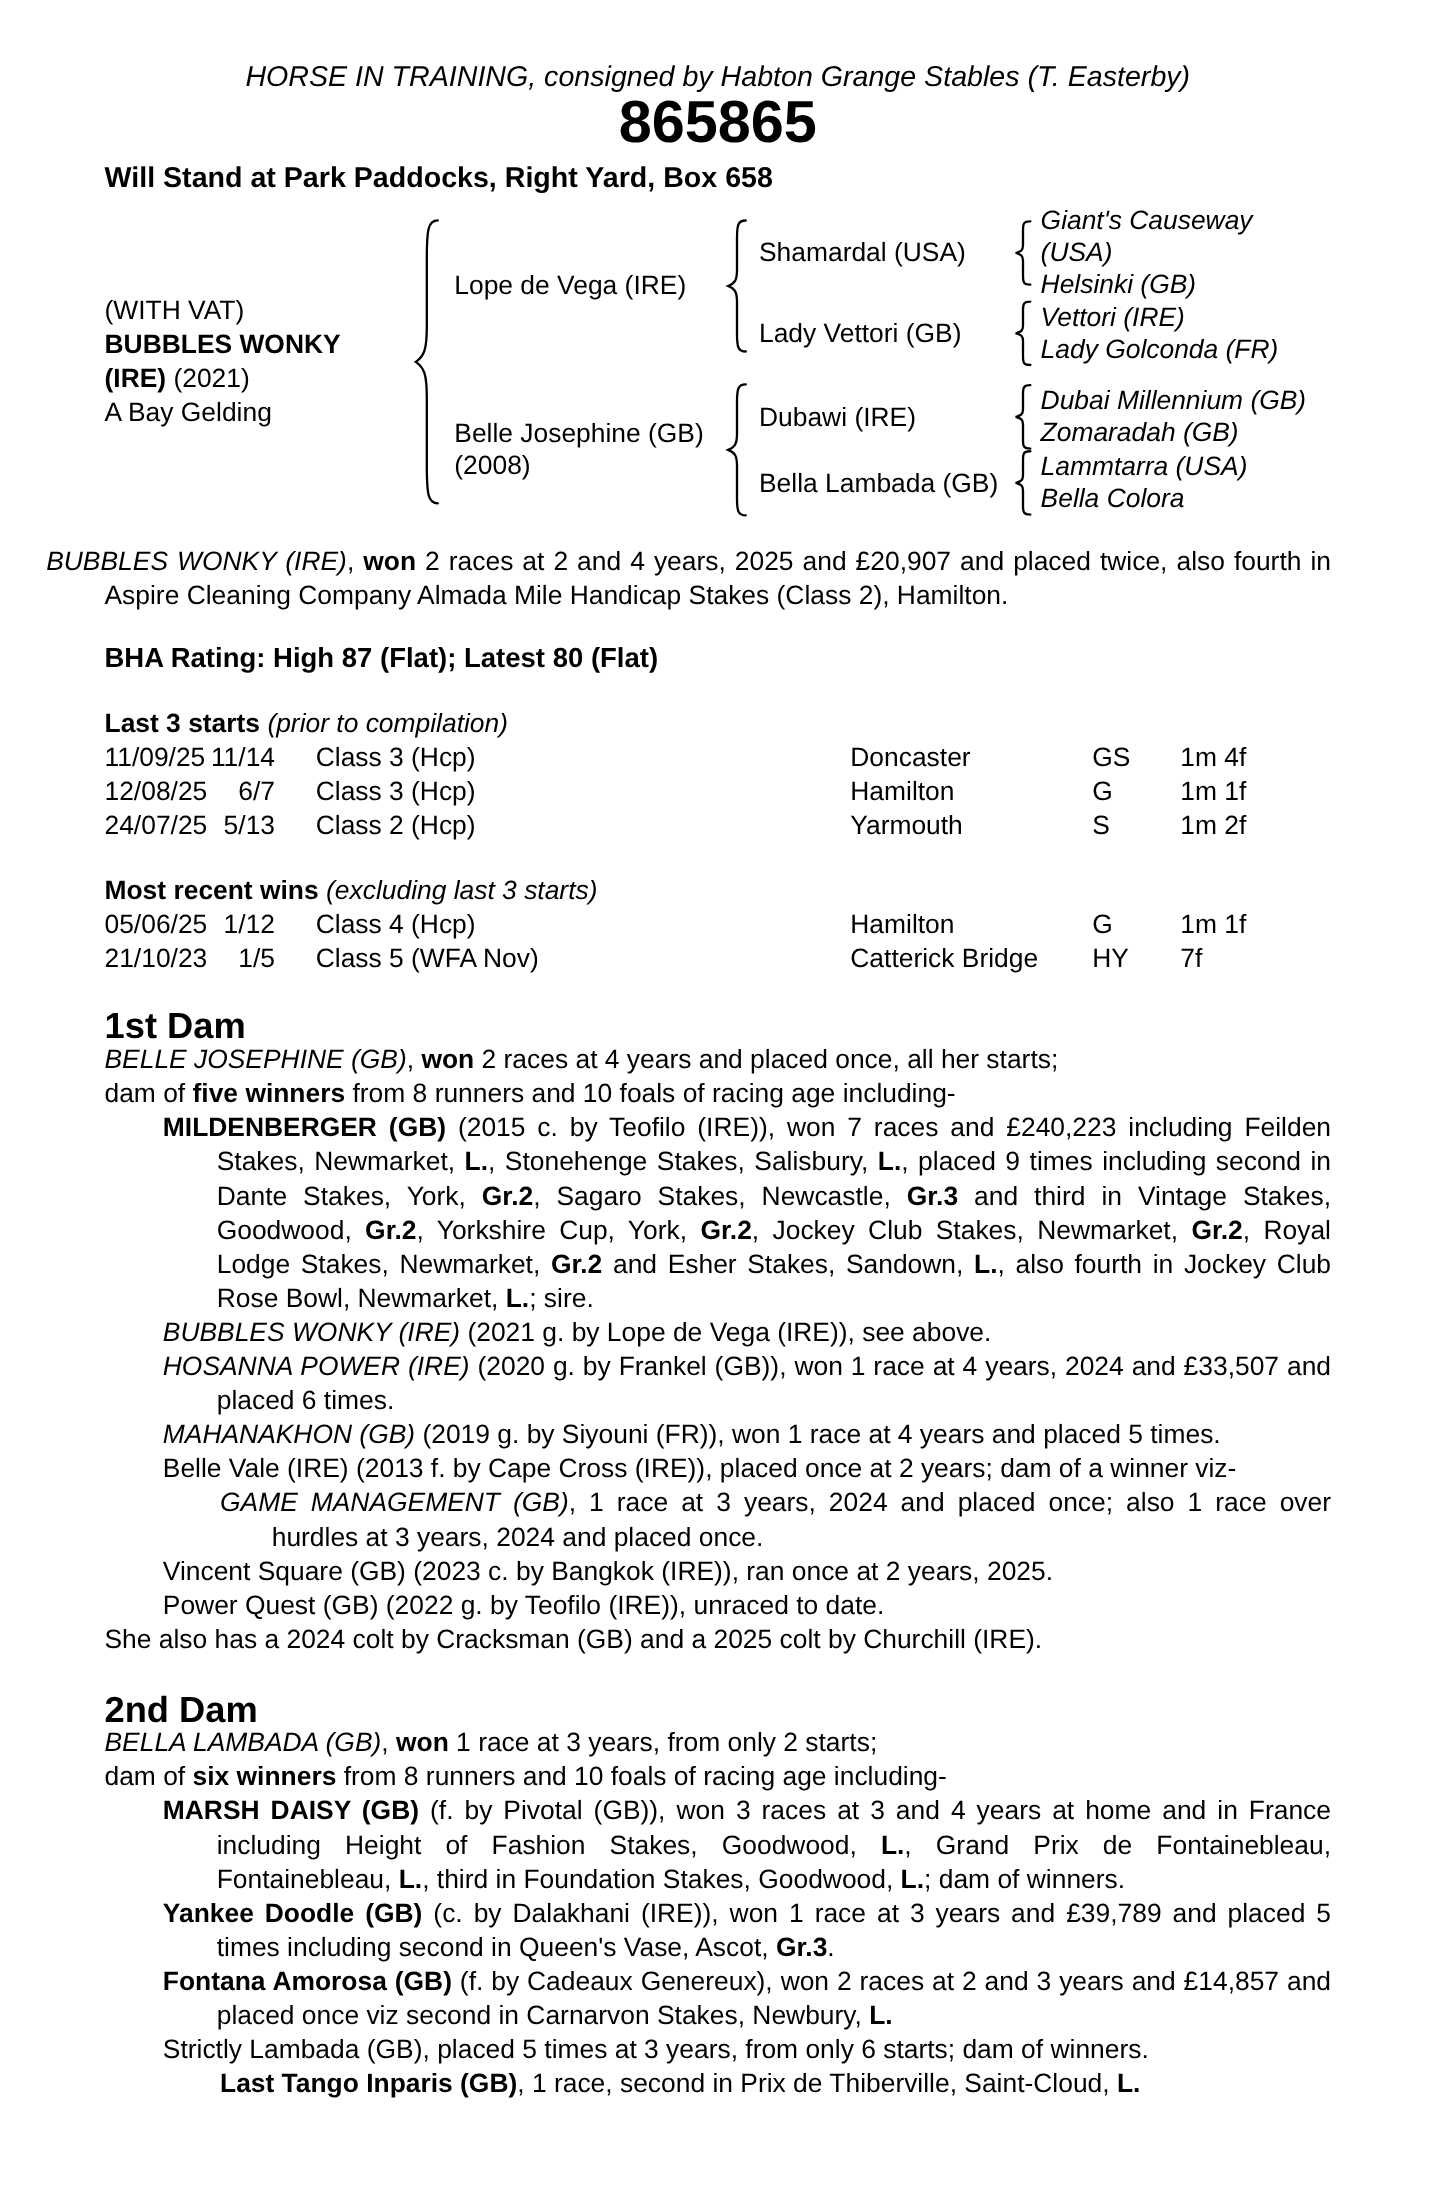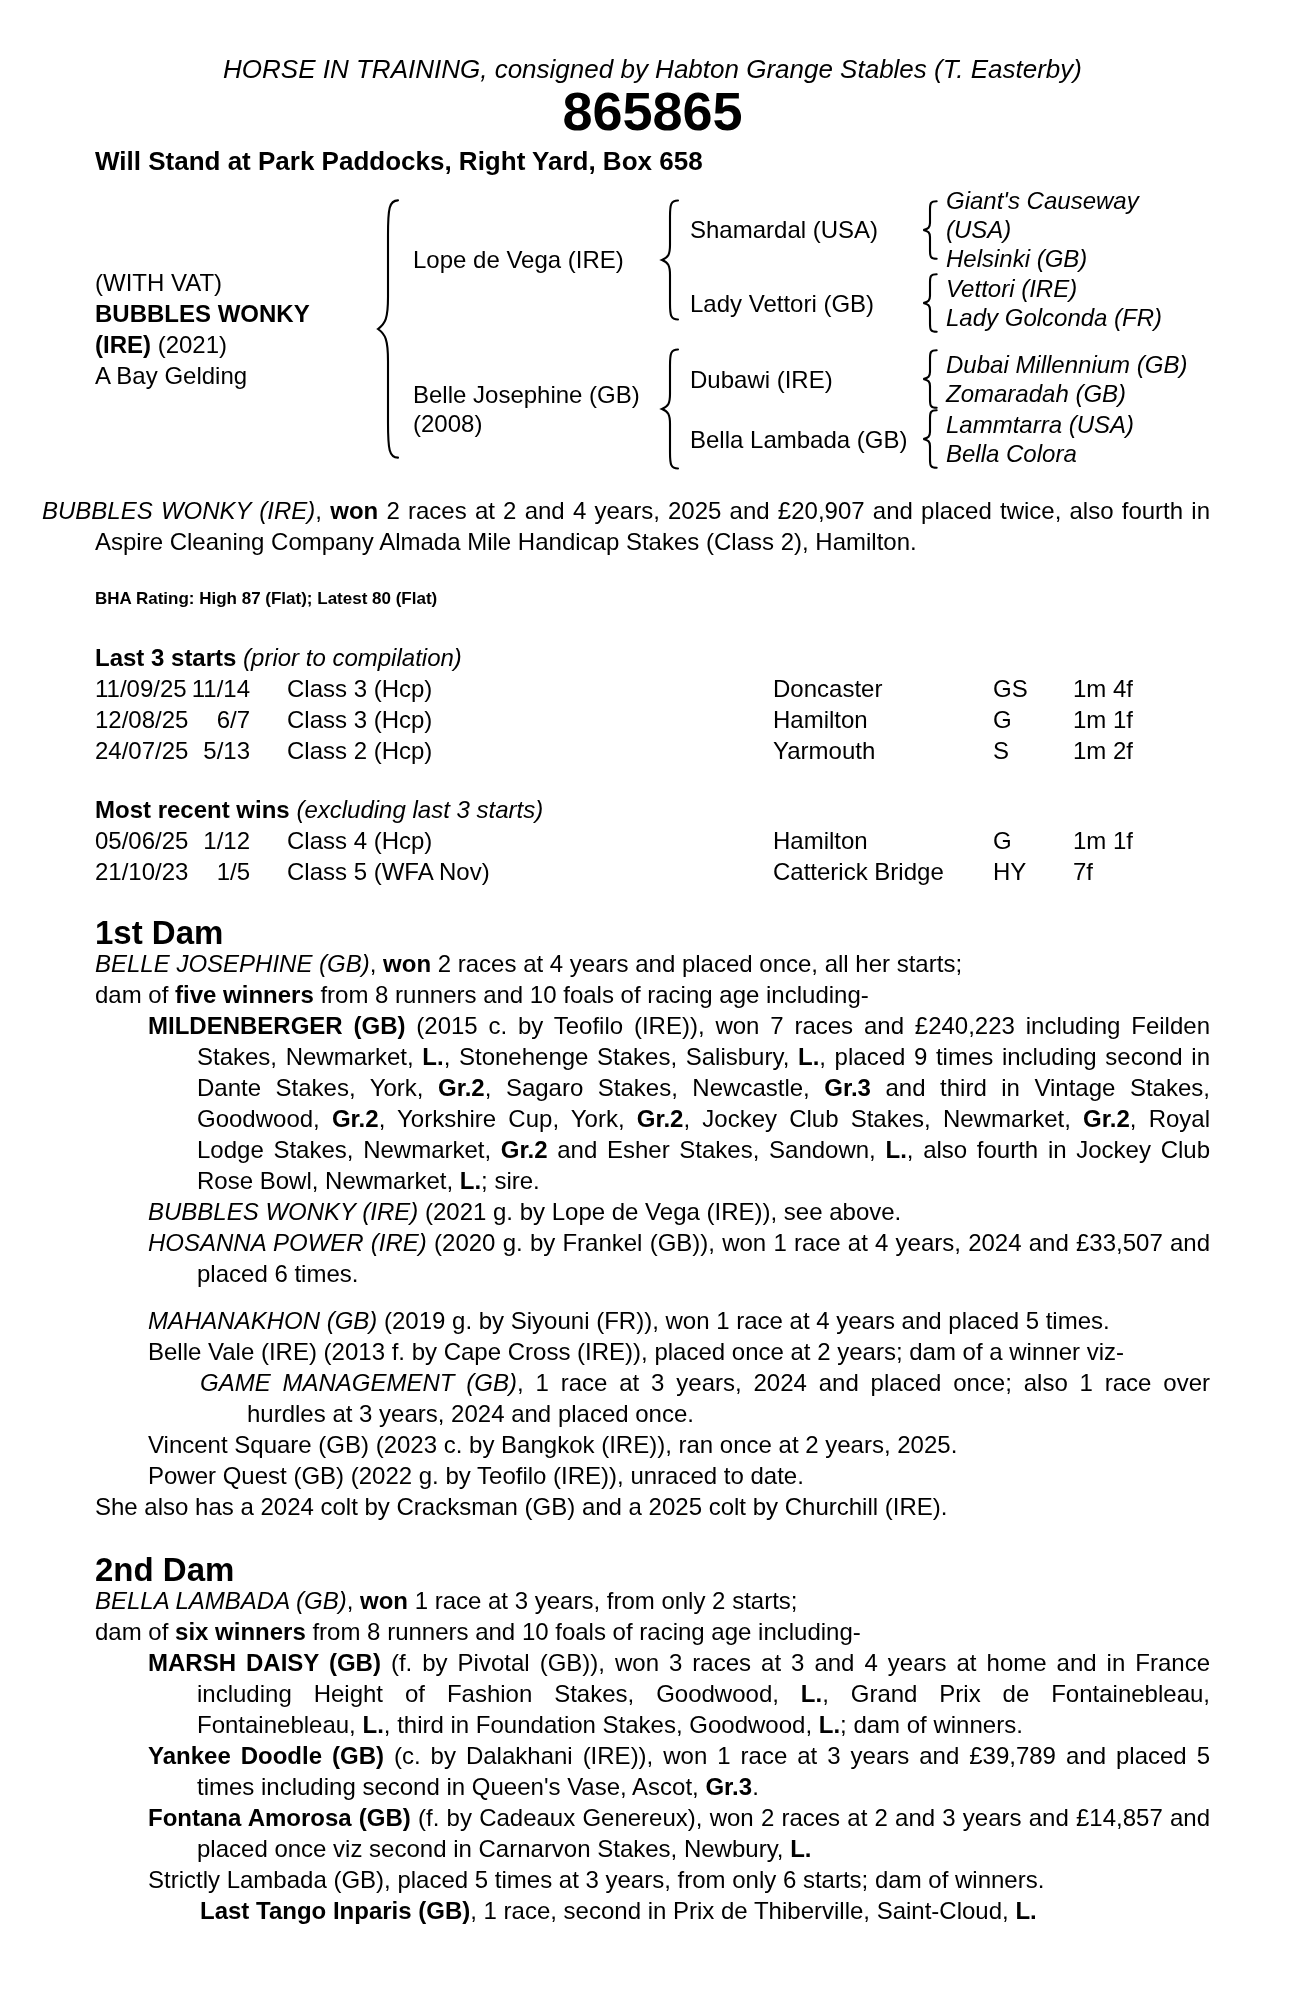--- a/index.html
+++ b/index.html
@@ -25,21 +25,21 @@
   .g3name{width:230px;padding-left:8px;}
   .g4col{flex:1;line-height:29px;padding-left:6px;font-style:italic;}
   .brace svg{display:block;}
   .br-s svg{width:20px;height:60px;}
   .br-m svg{width:24px;height:124px;}
   .br-l svg{width:30px;height:268px;}
 
   .hang53{margin-left:53px;text-indent:-53px;text-align:justify;}
   .desc{margin:16px 0 26px 0;}
 
-  .bha-h{font-weight:bold;font-size:17px;}
+  .bha-h{font-weight:bold;font-size:25px;}
   .turf{display:grid;grid-template-columns:260px 100px 120px 80px 145px 125px 1fr;}
   .turf .r{text-align:right;}
   .turf .dst{padding-left:38px;}
 
   .sect{margin-top:28px;}
   .rrow{display:grid;grid-template-columns:92px 63px 523px 220px 80px 1fr;}
   .rrow .pos{text-align:right;}
   .rrow .cls{padding-left:37px;}
 
   .dam-h{font-weight:bold;font-size:33px;margin-top:32px;}
@@ -206,21 +206,21 @@
     </div>
   </div>
 
   <div>
     <div class="dam-h first">1st Dam</div>
     <p class="p0" style="margin:0"><span class="i">BELLE JOSEPHINE (GB)</span><span>, </span><span class="b">won</span><span> 2 races at 4 years and placed once, all her starts;</span></p>
     <p class="p0" style="margin:0"><span>dam of </span><span class="b">five winners</span><span> from 8 runners and 10 foals of racing age including-</span></p>
     <p class="e1" style="margin-top:0;margin-bottom:0"><span class="b">MILDENBERGER (GB)</span><span> (2015 c. by Teofilo (IRE)), won 7 races and £240,223 including Feilden Stakes, Newmarket, </span><span class="b">L.</span><span>, Stonehenge Stakes, Salisbury, </span><span class="b">L.</span><span>, placed 9 times including second in Dante Stakes, York, </span><span class="b">Gr.2</span><span>, Sagaro Stakes, Newcastle, </span><span class="b">Gr.3</span><span> and third in Vintage Stakes, Goodwood, </span><span class="b">Gr.2</span><span>, Yorkshire Cup, York, </span><span class="b">Gr.2</span><span>, Jockey Club Stakes, Newmarket, </span><span class="b">Gr.2</span><span>, Royal Lodge Stakes, Newmarket, </span><span class="b">Gr.2</span><span> and Esher Stakes, Sandown, </span><span class="b">L.</span><span>, also fourth in Jockey Club Rose Bowl, Newmarket, </span><span class="b">L.</span><span>; sire.</span></p>
     <p class="e1" style="margin-top:0;margin-bottom:0"><span class="i">BUBBLES WONKY (IRE)</span><span> (2021 g. by Lope de Vega (IRE)), see above.</span></p>
     <p class="e1" style="margin-top:0;margin-bottom:0"><span class="i">HOSANNA POWER (IRE)</span><span> (2020 g. by Frankel (GB)), won 1 race at 4 years, 2024 and £33,507 and placed 6 times.</span></p>
-    <p class="e1" style="margin-top:16px;margin-bottom:0"><span class="i">MAHANAKHON (GB)</span><span> (2019 g. by Siyouni (FR)), won 1 race at 4 years and placed 5 times.</span></p>
+    <p class="e1" style="margin-top:0;margin-bottom:0"><span class="i">MAHANAKHON (GB)</span><span> (2019 g. by Siyouni (FR)), won 1 race at 4 years and placed 5 times.</span></p>
     <p class="e1" style="margin-top:0;margin-bottom:0"><span>Belle Vale (IRE) (2013 f. by Cape Cross (IRE)), placed once at 2 years; dam of a winner viz-</span></p>
     <p class="e2" style="margin-top:0;margin-bottom:0"><span class="i">GAME MANAGEMENT (GB)</span><span>, 1 race at 3 years, 2024 and placed once; also 1 race over hurdles at 3 years, 2024 and placed once.</span></p>
     <p class="e1" style="margin-top:0;margin-bottom:0"><span>Vincent Square (GB) (2023 c. by Bangkok (IRE)), ran once at 2 years, 2025.</span></p>
     <p class="e1" style="margin-top:0;margin-bottom:0"><span>Power Quest (GB) (2022 g. by Teofilo (IRE)), unraced to date.</span></p>
     <p style="margin:0">She also has a 2024 colt by Cracksman (GB) and a 2025 colt by Churchill (IRE).</p>
   </div>
 
   <div>
     <div class="dam-h">2nd Dam</div>
     <p class="p0" style="margin:0"><span class="i">BELLA LAMBADA (GB)</span><span>, </span><span class="b">won</span><span> 1 race at 3 years, from only 2 starts;</span></p>

